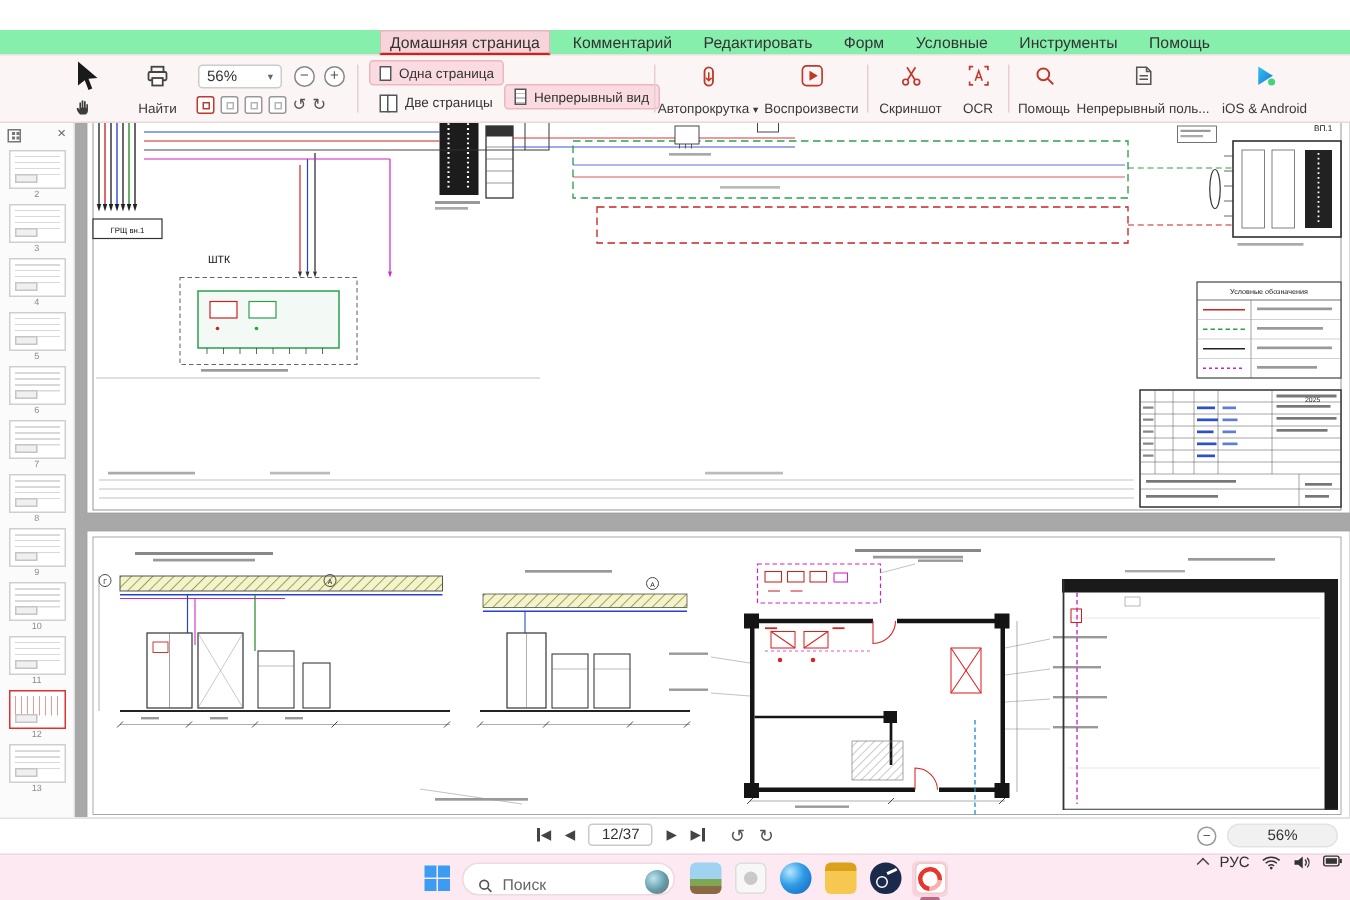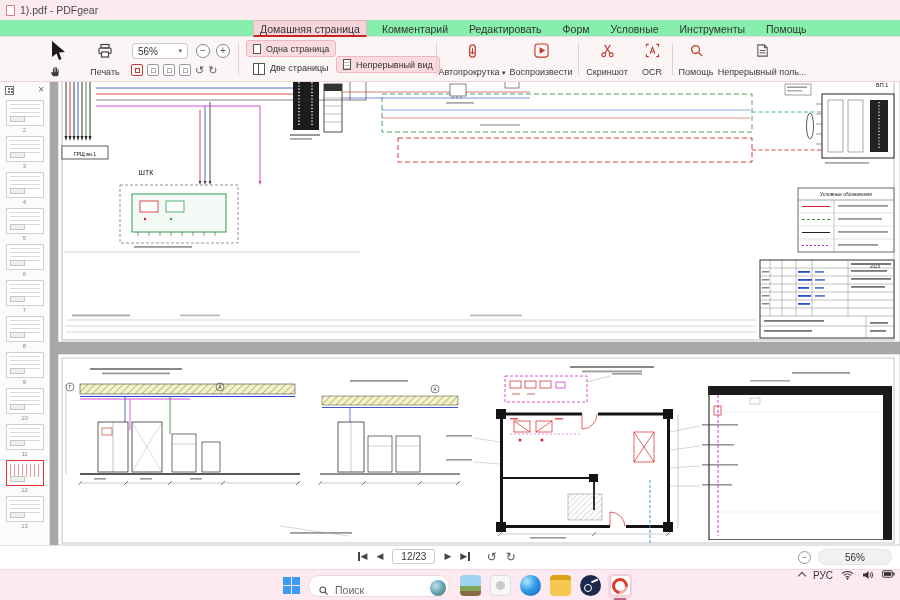--- a/index.html
+++ b/index.html
@@ -94,24 +94,20 @@
 .ico-pdf::after{content:"";width:10px;height:10px;border:3px solid #e5372e;border-bottom-color:#f7b0aa;border-radius:50%;transform:rotate(-40deg)}
 .tray{position:absolute;right:5px;top:0;height:31px;display:flex;gap:8px}
 .chev-up{width:6px;height:6px;border-left:1.5px solid #444;border-top:1.5px solid #444;transform:rotate(45deg);margin-top:3px}
 .lang{font-size:10px;color:#333}
 </style>
 </head>
 <body>
 
 <div class="app">
 
-  <div class="titlebar">
-    <span class="doc-ico"></span>
-    <span class="title-text">1).pdf - PDFgear</span>
-  </div>
 
   <div class="menubar">
     <div class="tabs">
         <div class="tab active">Домашняя страница</div>
         <div class="tab">Комментарий</div>
         <div class="tab">Редактировать</div>
         <div class="tab">Форм</div>
         <div class="tab">Условные</div>
         <div class="tab">Инструменты</div>
         <div class="tab">Помощь</div>
@@ -129,21 +125,21 @@
           <path d="M5 14c-1.4-1.2-2.6-3-2.6-4.6l1.1-.5 1 1.5V5h1.2v4h.5V3.4h1.3v5.4h.5V4h1.3v5h.5V6.2H11V11c0 1.8-1 3-2.3 3z" fill="#3c3c3c"></path>
         </svg>
     </span>
 
     <div class="tbtn" style="left:82px;width:46px">
       <svg width="16" height="16" viewBox="0 0 16 16" fill="none" stroke="#444" stroke-width="1.2">
           <rect x="4" y="1.5" width="8" height="3.5"></rect>
           <rect x="2" y="5" width="12" height="5.5" rx="1"></rect>
           <rect x="4.5" y="9" width="7" height="5" fill="#fff"></rect>
         </svg>
-      <span class="tb-label">Печать</span>
+      <span class="tb-label">Найти</span>
     </div>
 
     <div class="zoom-combo">
       <span>56%</span>
       <span class="caret">▾</span>
     </div>
     <span class="circ" style="left:196px">
         <span>−</span>
       </span>
     <span class="circ" style="left:216px">
@@ -224,20 +220,33 @@
     <div class="tbtn" style="left:718px;width:88px">
       <svg width="15" height="15" viewBox="0 0 16 16" fill="none" stroke="#555" stroke-width="1.1">
           <path d="M3 2h7l3 3v9H3z"></path>
           <path d="M10 2v3h3"></path>
           <line x1="5" y1="8" x2="11" y2="8"></line>
           <line x1="5" y1="10.5" x2="11" y2="10.5"></line>
         </svg>
       <span class="tb-label">Непрерывный поль...</span>
     </div>
 
+    <div class="tbtn" style="left:810px;width:66px">
+      <svg width="15" height="15" viewBox="0 0 16 16">
+          <defs>
+            <linearGradient id="pg1" x1="0" y1="0" x2="1" y2="1">
+              <stop offset="0" stop-color="#31c4f3"></stop>
+              <stop offset="1" stop-color="#1976d2"></stop>
+            </linearGradient>
+          </defs>
+          <polygon points="3,1.5 13.5,8 3,14.5" fill="url(#pg1)"></polygon>
+          <circle cx="12.5" cy="12.5" r="2.5" fill="#44d37a"></circle>
+        </svg>
+      <span class="tb-label">iOS &amp; Android</span>
+    </div>
   </div>
 
   <div class="workarea">
     <div class="sidebar">
       <div class="sb-head">
         <span class="sb-grid"></span>
         <span class="sb-close">×</span>
       </div>
       <div>
           <div class="thumb">
@@ -661,21 +670,21 @@
 
   <div class="viewerbar">
     <div class="nav">
       <span class="nav-btn">
           <span class="bar-l"></span>
           <span>◀</span>
         </span>
       <span class="nav-btn">
           <span>◀</span>
         </span>
-      <span class="page-box">12/23</span>
+      <span class="page-box">12/37</span>
       <span class="nav-btn">
           <span>▶</span>
         </span>
       <span class="nav-btn">
           <span>▶</span>
           <span class="bar-r"></span>
         </span>
       <span class="rot" style="margin-left:8px">↺</span>
       <span class="rot">↻</span>
     </div>

